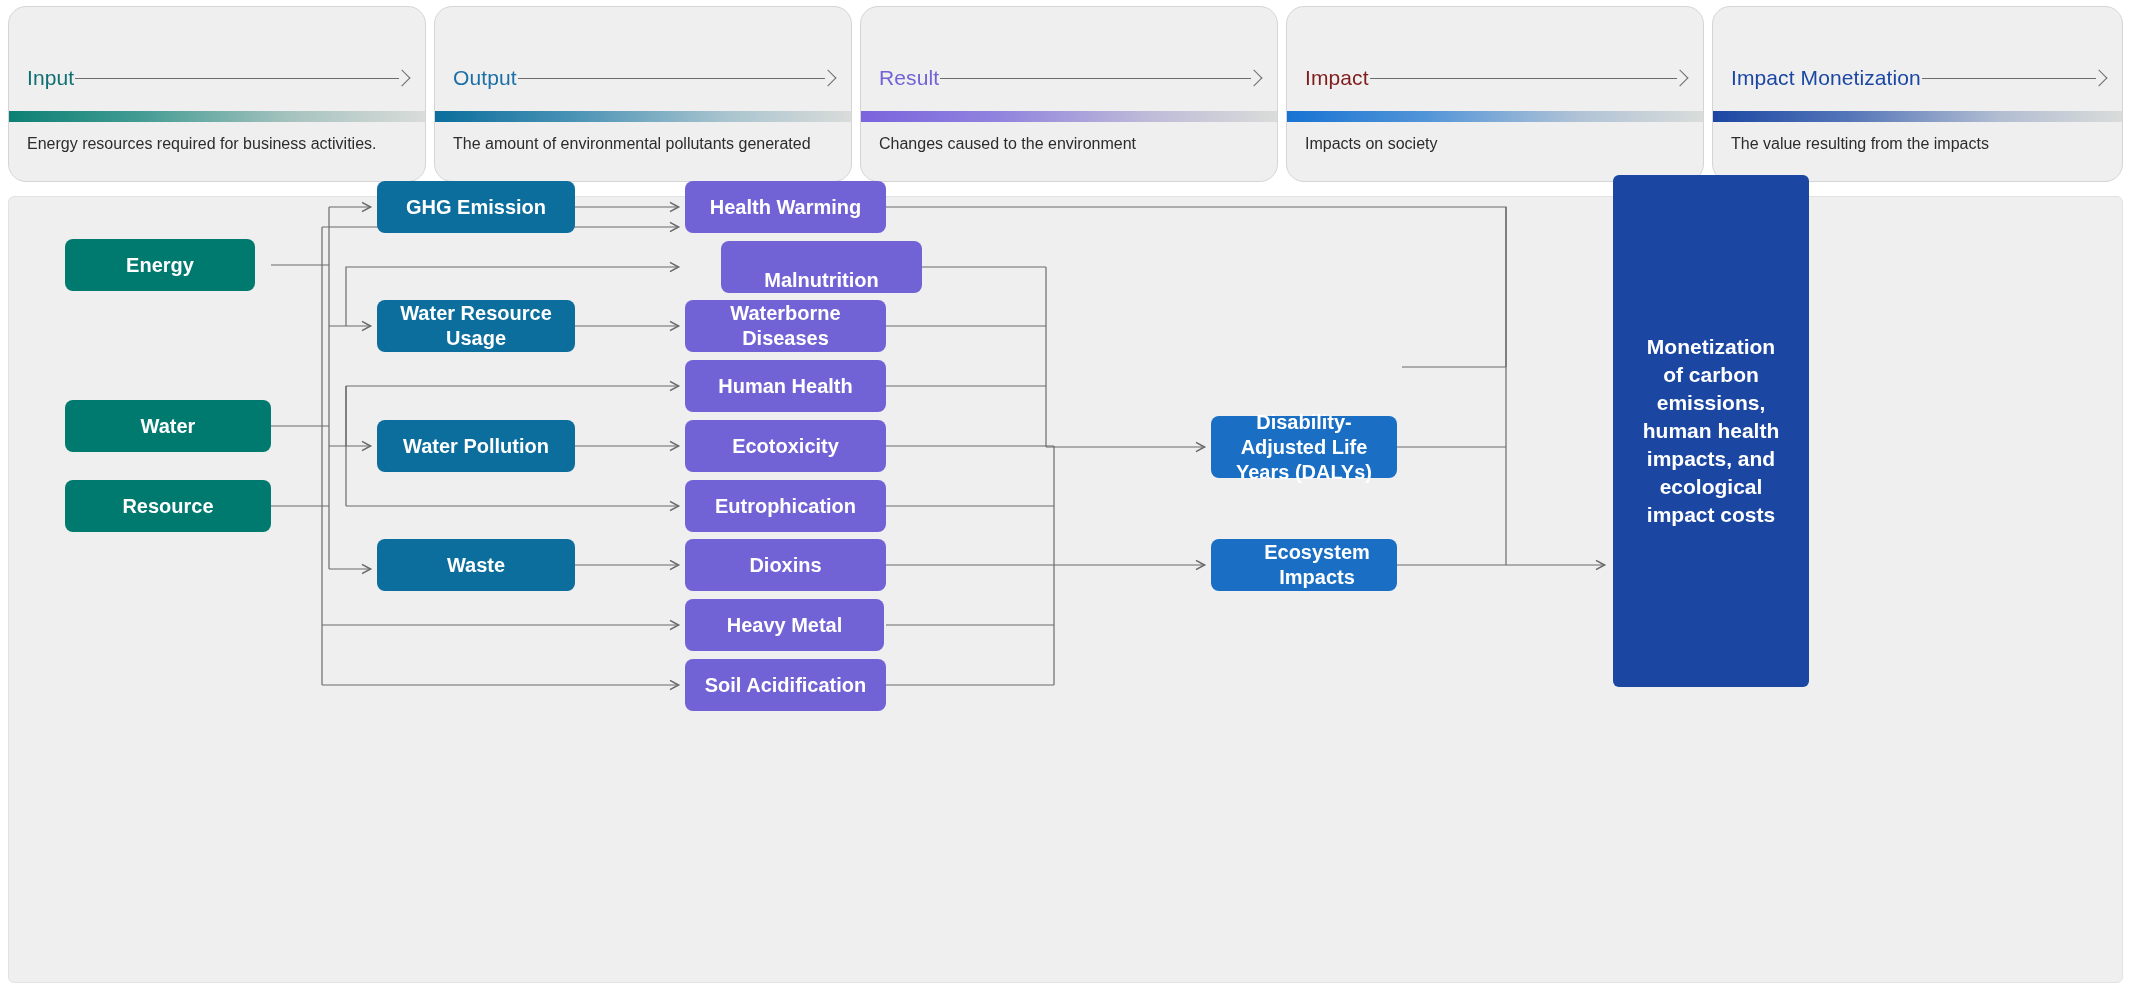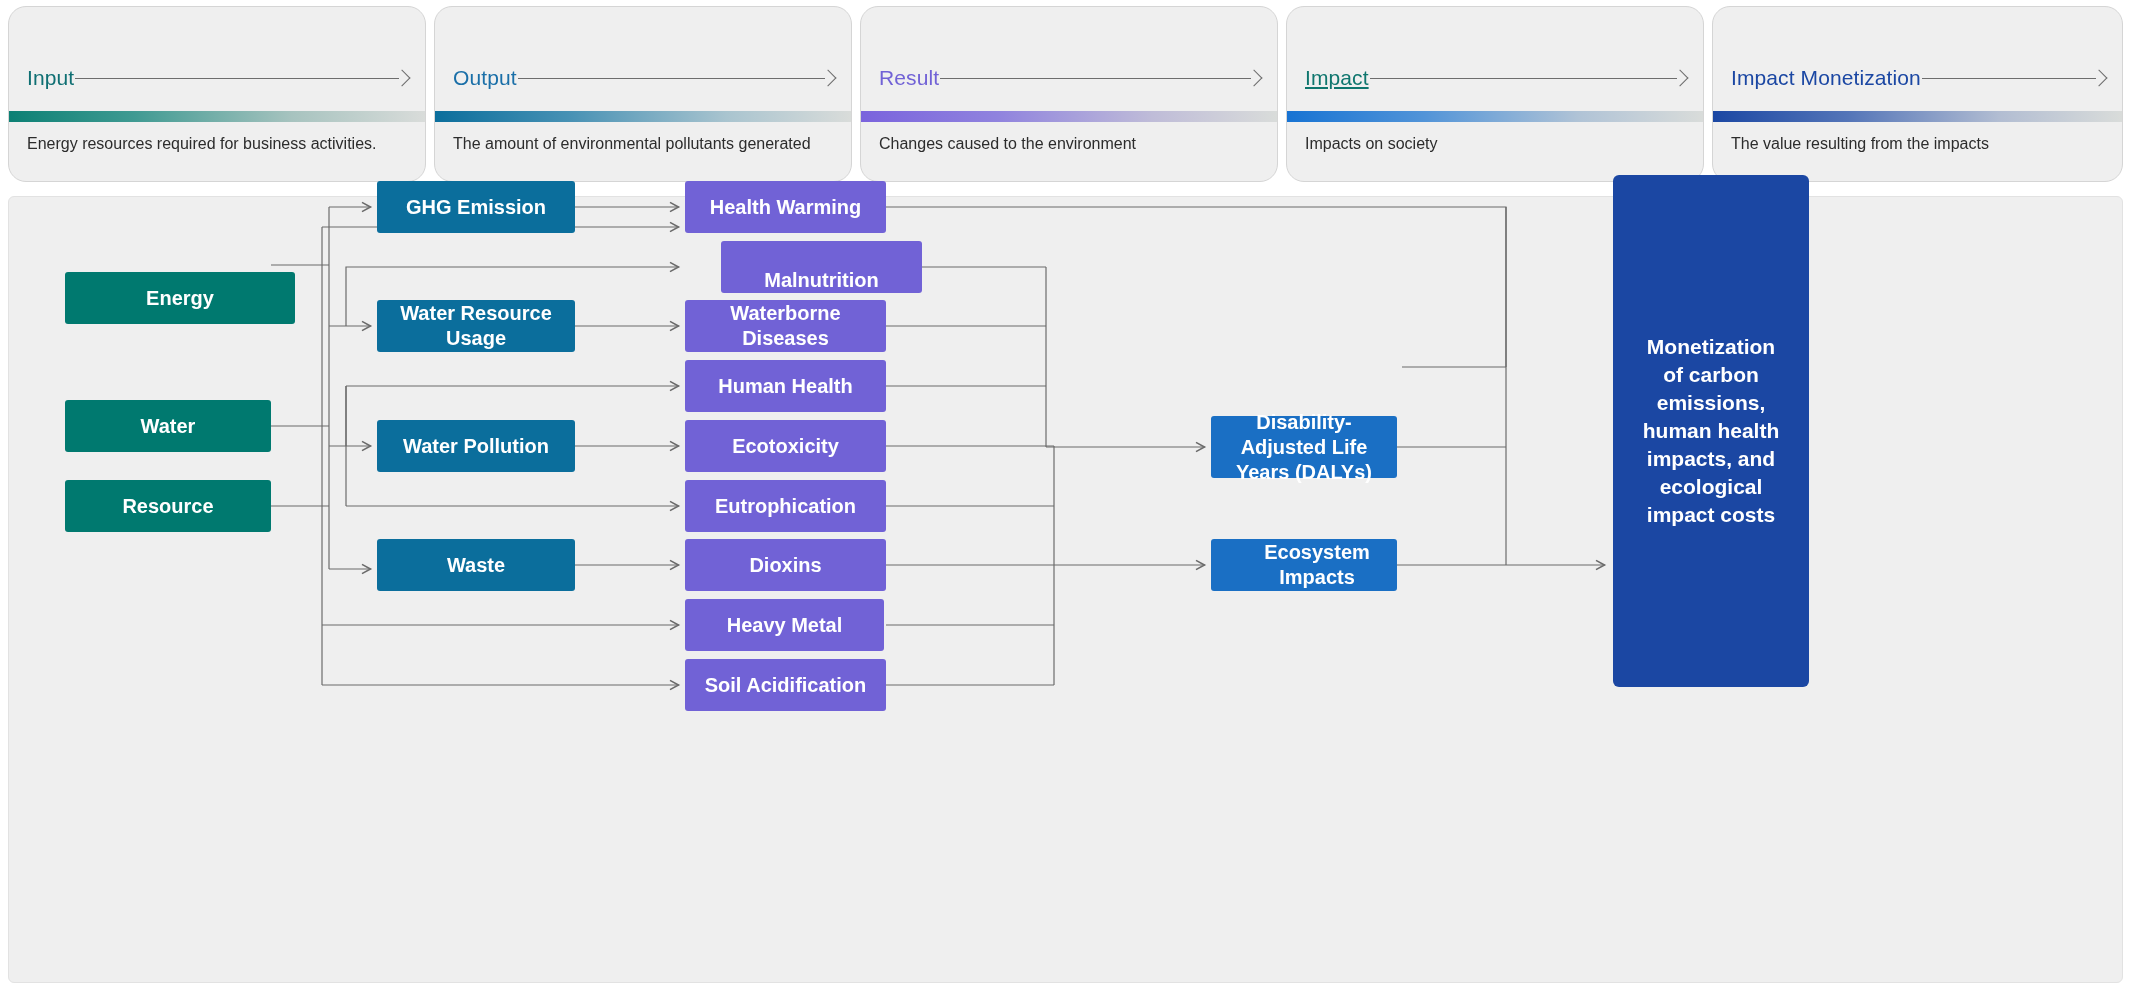--- a/index.html
+++ b/index.html
@@ -89,21 +89,21 @@
     width: 2115px; height: 787px;
     background: #efefef;
     border: 1px solid #e2e2e2;
     border-radius: 6px;
     box-sizing: border-box;
   }
   #edges { position: absolute; left: 0; top: 0; }
 
   .node {
     position: absolute;
-    border-radius: 3px;
+    border-radius: 8px;
     display: flex;
     align-items: center;
     justify-content: center;
     text-align: center;
     color: #ffffff;
     font-size: 20px;
     font-weight: 700;
     line-height: 25px;
     padding: 0 10px;
     box-sizing: border-box;
@@ -148,21 +148,21 @@
       <div class="stage-head">
         <span class="stage-title" style="color:#7162d6;">Result</span>
         <span class="stage-arrow"></span>
       </div>
       <div class="stage-bar" style="background:linear-gradient(90deg,#7a63dd 0%,#9083de 33%,#bfbcd8 70%,#d9dcda 100%);"></div>
       <div class="stage-desc">Changes caused to the environment</div>
     </div>
 
     <div class="stage-card" style="left:1286px;width:418px;">
       <div class="stage-head">
-        <span class="stage-title" style="color:#0f766e;text-decoration:underline;">Impact</span>
+        <span class="stage-title" style="color:#7f1d1d;">Impact</span>
         <span class="stage-arrow"></span>
       </div>
       <div class="stage-bar" style="background:linear-gradient(90deg,#1773d3 0%,#5294d8 33%,#b0c3d6 70%,#d9dcda 100%);"></div>
       <div class="stage-desc">Impacts on society</div>
     </div>
 
     <div class="stage-card" style="left:1712px;width:411px;">
       <div class="stage-head">
         <span class="stage-title" style="color:#1b47a3;">Impact Monetization</span>
         <span class="stage-arrow"></span>
@@ -232,21 +232,21 @@
         <path d="M1497,170 H1393"></path>
         <path d="M1393,170 V170"></path>
 
         <path d="M1388,250 H1497"></path>
         <path d="M1388,368 H1497"></path>
         <path d="M1497,10 V368"></path>
         <path d="M1497,368 H1596" marker-end="url(#ah)"></path>
       </g>
     </svg>
 
-    <div class="node input-node" style="left:56px;top:42px;width:230px;height:52px;margin-top:33px;">
+    <div class="node input-node" style="left:56px;top:42px;width:190px;height:52px;">
       <span>Energy</span>
     </div>
     <div class="node input-node" style="left:56px;top:203px;width:206px;height:52px;">
       <span>Water</span>
     </div>
     <div class="node input-node" style="left:56px;top:283px;width:206px;height:52px;">
       <span>Resource</span>
     </div>
 
     <div class="node output-node" style="left:368px;top:-16px;width:198px;height:52px;">

